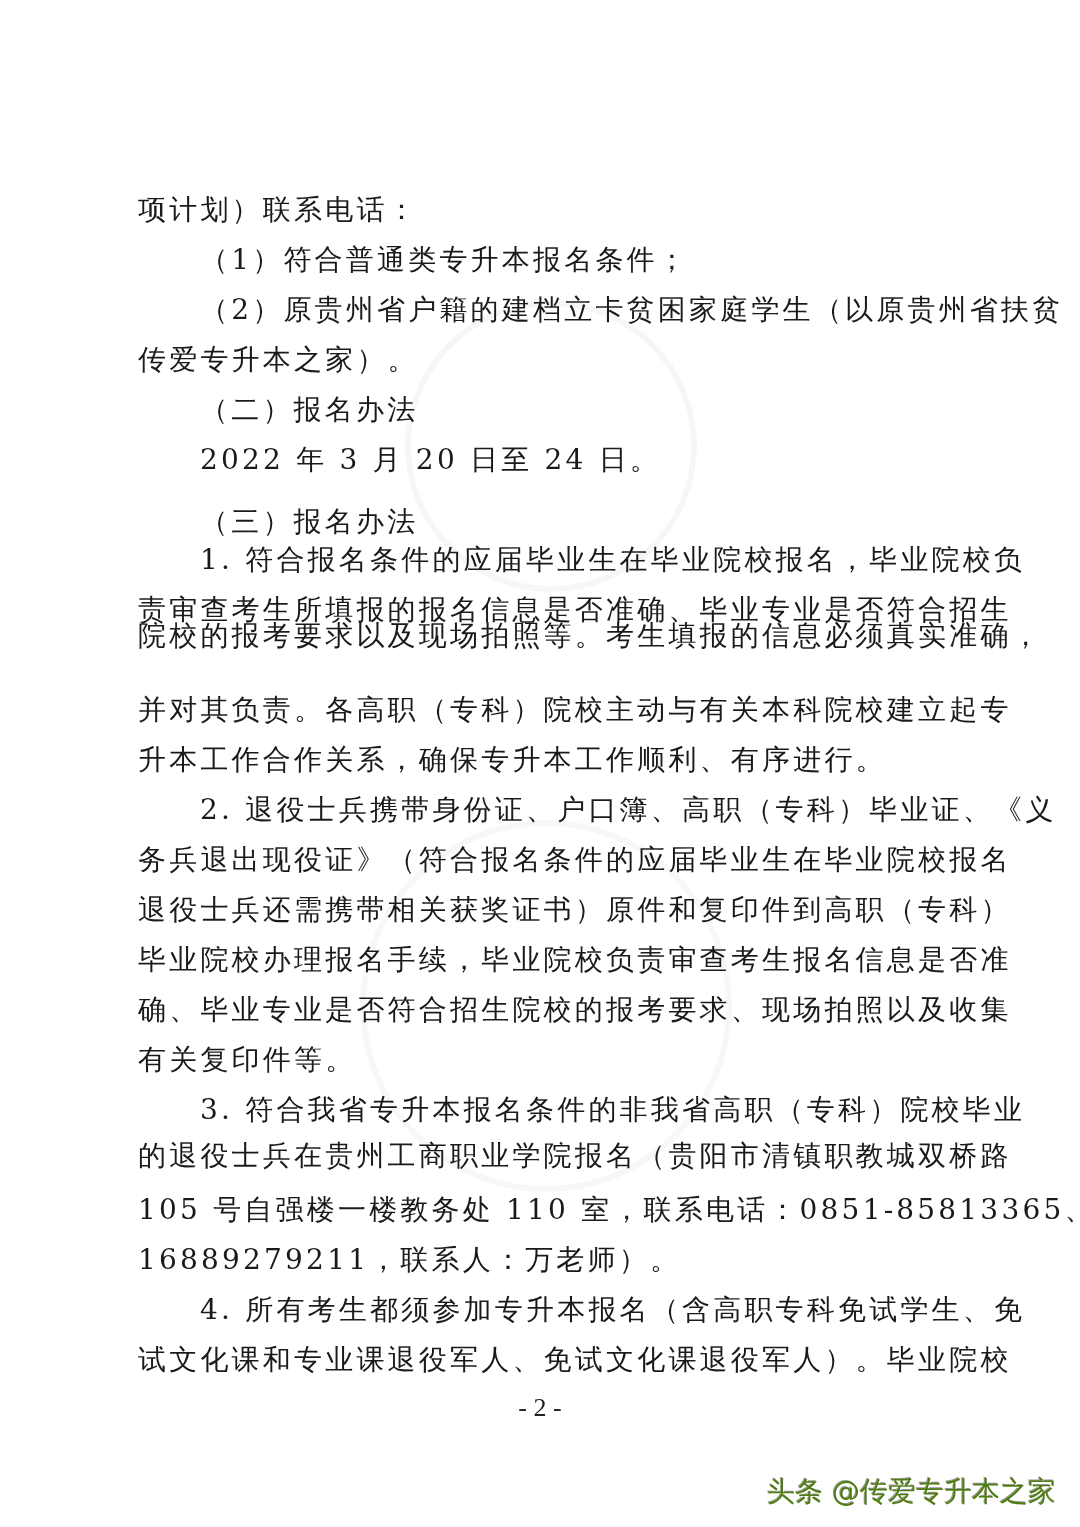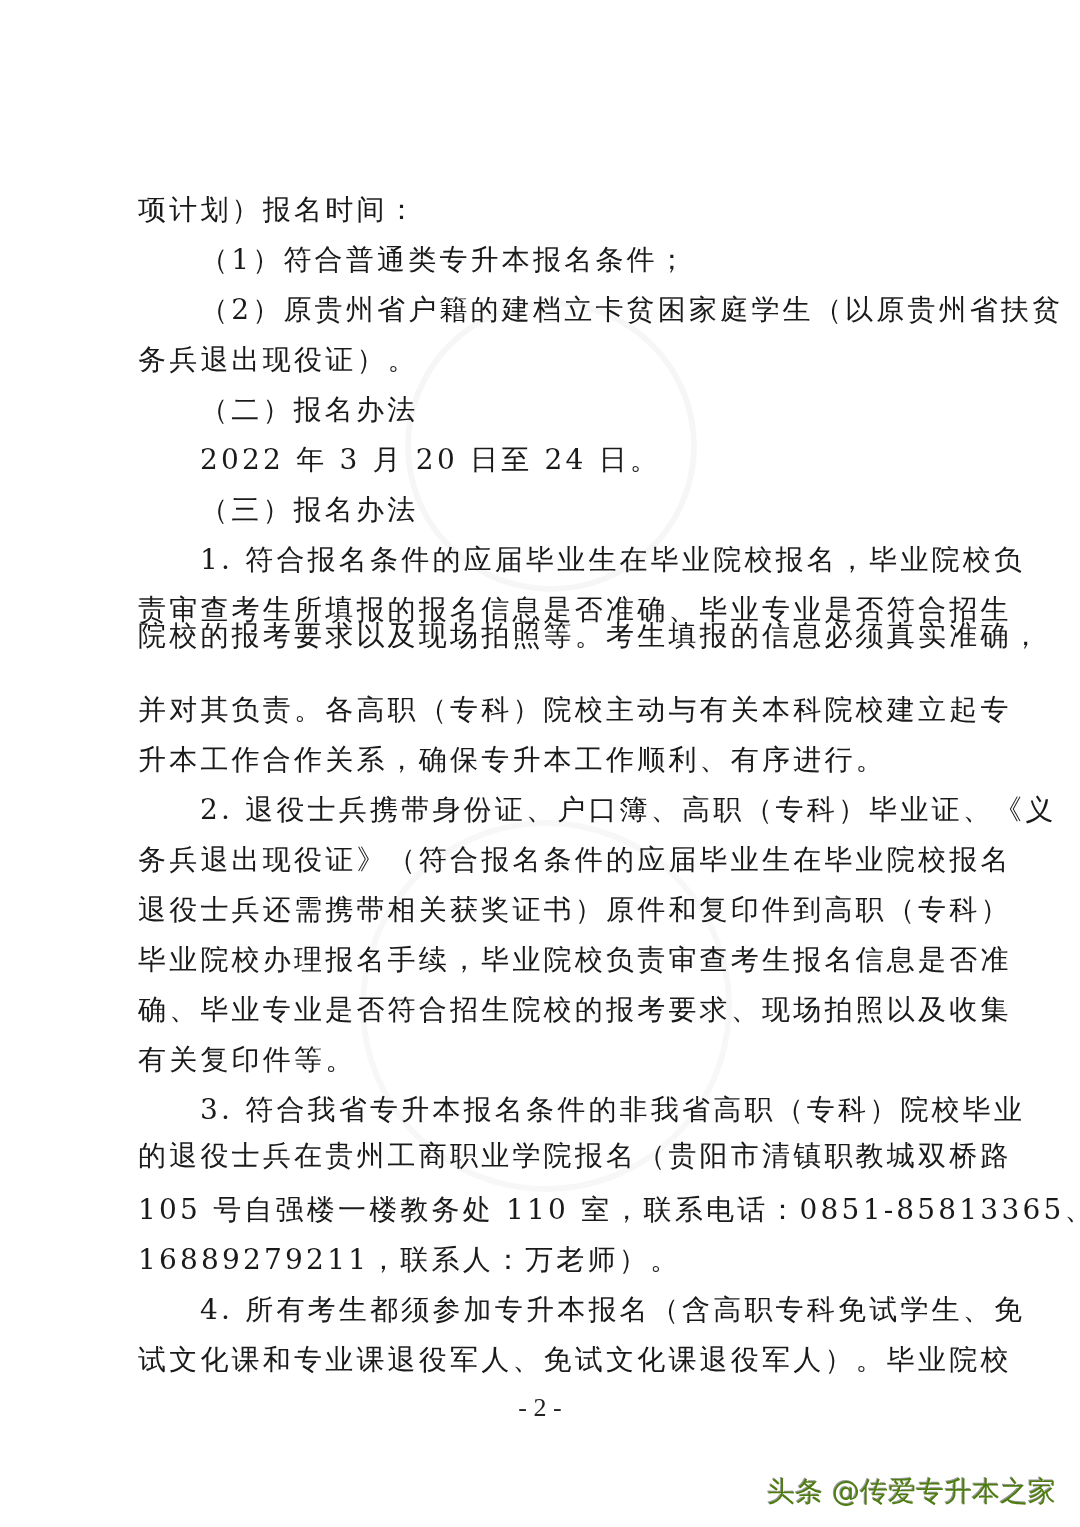--- a/index.html
+++ b/index.html
@@ -31,27 +31,27 @@
     text-shadow: 1px 1px 0 #fff, -1px -1px 0 #999;
   }
 </style>
 </head>
 <body>
 
 <div class="watermark"></div>
 <div class="watermark2"></div>
 
 <div class="doc">
-  <div class="line" style="top:0px">项计划）报名时间：</div>
+  <div class="line" style="top:0px">项计划）联系电话：</div>
   <div class="line ind" style="top:50px">（1）符合普通类专升本报名条件；</div>
   <div class="line ind" style="top:100px">（2）原贵州省户籍的建档立卡贫困家庭学生（以原贵州省扶贫</div>
-  <div class="line" style="top:150px">务兵退出现役证）。</div>
+  <div class="line" style="top:150px">传爱专升本之家）。</div>
   <div class="line ind" style="top:200px">（二）报名办法</div>
   <div class="line ind" style="top:250px">2022 年 3 月 20 日至 24 日。</div>
-  <div class="line ind" style="top:300px">（三）报名办法</div>
+  <div class="line ind" style="top:312px">（三）报名办法</div>
   <div class="line ind" style="top:350px">1. 符合报名条件的应届毕业生在毕业院校报名，毕业院校负</div>
   <div class="line" style="top:400px">责审查考生所填报的报名信息是否准确、毕业专业是否符合招生</div>
   <div class="line" style="top:426px">院校的报考要求以及现场拍照等。考生填报的信息必须真实准确，</div>
   <div class="line" style="top:500px">并对其负责。各高职（专科）院校主动与有关本科院校建立起专</div>
   <div class="line" style="top:550px">升本工作合作关系，确保专升本工作顺利、有序进行。</div>
   <div class="line ind" style="top:600px">2. 退役士兵携带身份证、户口簿、高职（专科）毕业证、《义</div>
   <div class="line" style="top:650px">务兵退出现役证》（符合报名条件的应届毕业生在毕业院校报名</div>
   <div class="line" style="top:700px">退役士兵还需携带相关获奖证书）原件和复印件到高职（专科）</div>
   <div class="line" style="top:750px">毕业院校办理报名手续，毕业院校负责审查考生报名信息是否准</div>
   <div class="line" style="top:800px">确、毕业专业是否符合招生院校的报考要求、现场拍照以及收集</div>

